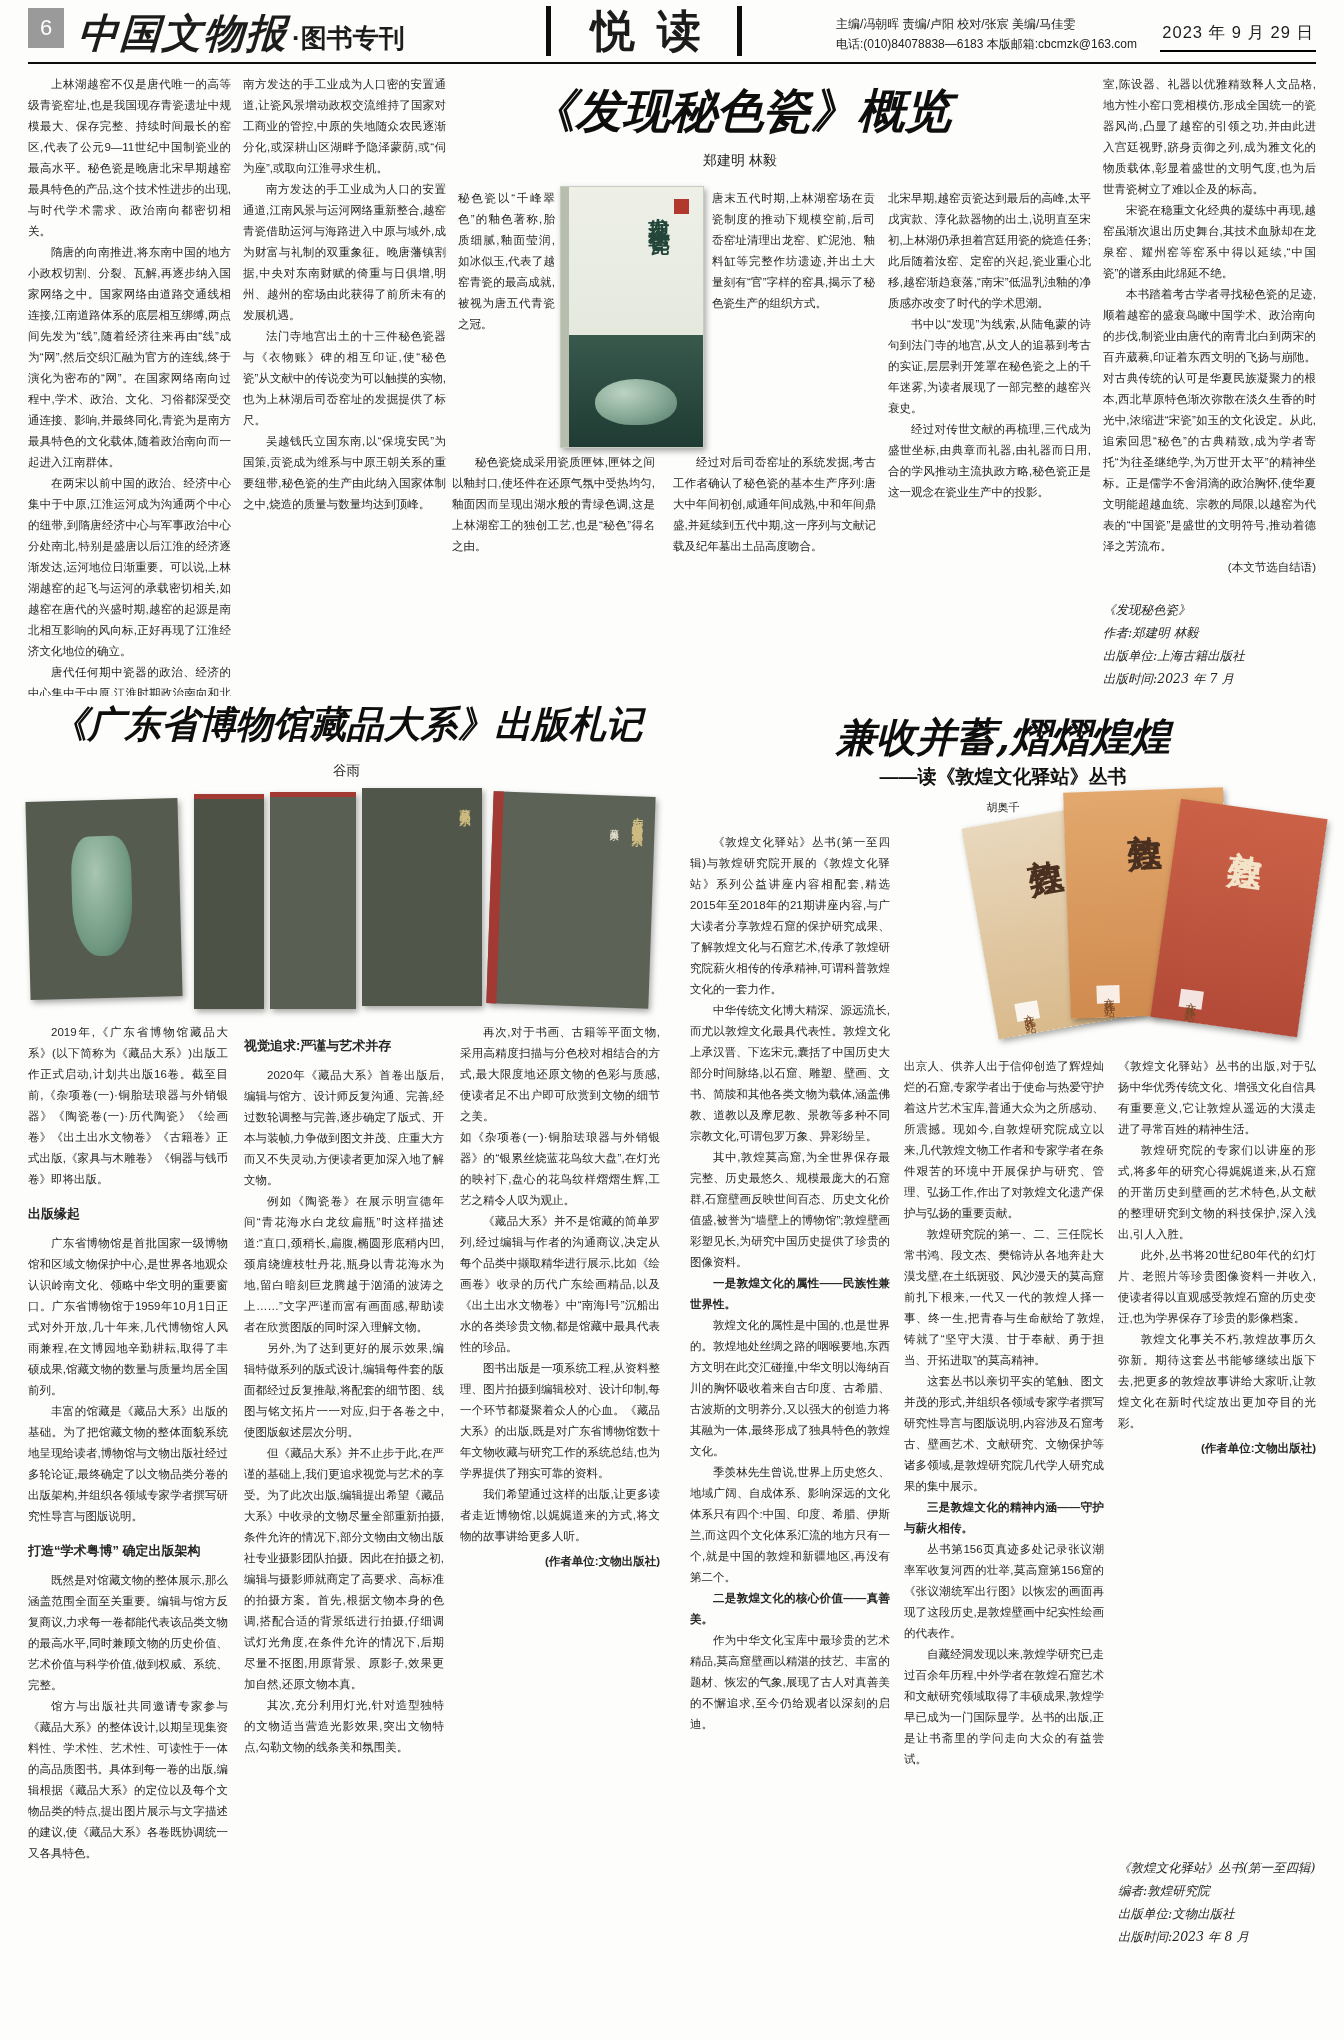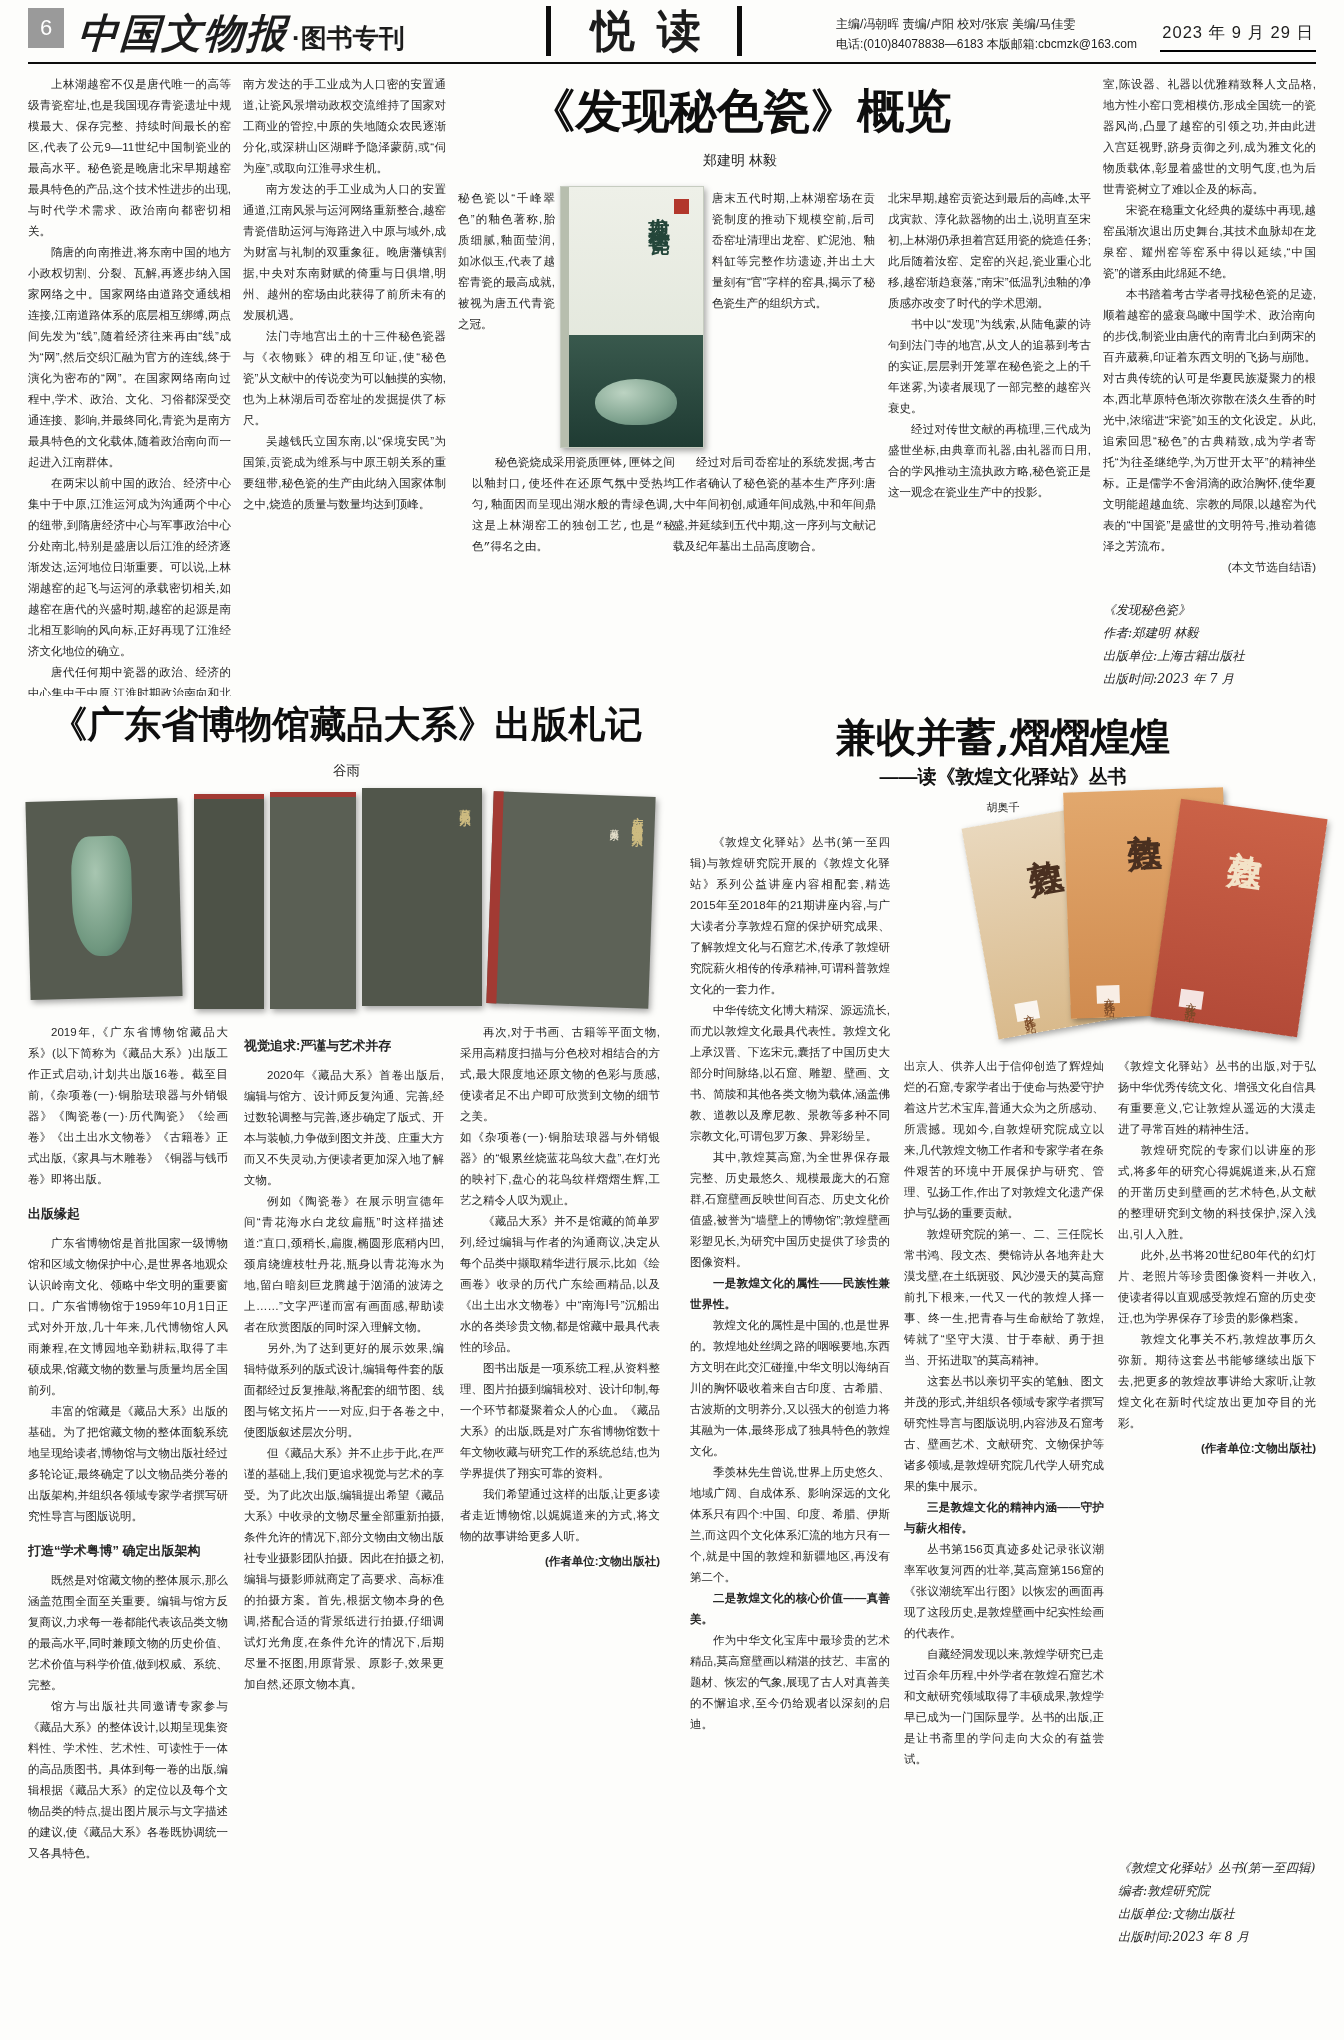--- a/index.html
+++ b/index.html
@@ -14,21 +14,21 @@
   .masthead .supp{font-size:26px;font-weight:700;margin-left:4px;}
   .vbar{position:absolute;top:6px;width:5px;height:50px;background:#0d0d0d;}
   .section-title{position:absolute;left:556px;top:2px;width:182px;text-align:center;
                  font-family:"DejaVu Serif",serif;font-weight:900;font-size:44px;letter-spacing:22px;padding-left:10px;}
   .meta{position:absolute;left:836px;top:14px;font-size:12px;line-height:20px;color:#222;}
   .date{position:absolute;right:28px;top:22px;font-size:16.5px;letter-spacing:1px;
         border-bottom:2px solid #000;padding:0 2px 6px 2px;}
   .rule{position:absolute;left:28px;right:28px;top:62px;border-top:2px solid #0d0d0d;}
   
   .h1{position:absolute;text-align:center;font-family:"DejaVu Serif","Liberation Serif",serif;
-      font-weight:900;color:#0e0e0e;}
+      font-weight:900;color:#0e0e0e;font-style:italic;}
   .by{position:absolute;text-align:center;font-size:14px;color:#222;}
   .sub{position:absolute;text-align:center;font-weight:700;color:#111;}
   
   .col{position:absolute;overflow:hidden;font-size:11.5px;line-height:21px;text-align:justify;color:#272727;}
   .para{margin:0;}
   .para.p{text-indent:2em;}
   .para.p0{text-indent:0;}
   .para.h{font-size:13px;font-weight:700;margin:13px 0 9px;text-indent:0;}
   .para.lead{text-indent:2em;font-weight:700;}
   .para.credit{text-align:right;font-weight:700;margin-top:4px;}
@@ -107,21 +107,21 @@
     </div>
   <div class="col" style="left:243px;top:74px;width:203px;height:622px;">
       <p class="para p0">南方发达的手工业成为人口密的安置通道,让瓷风景增动政权交流维持了国家对工商业的管控,中原的失地随众农民逐渐分化,或深耕山区湖畔予隐泽蒙荫,或“伺为座”,或取向江淮寻求生机。</p>
       <p class="para p">南方发达的手工业成为人口的安置通道,江南风景与运河网络重新整合,越窑青瓷借助运河与海路进入中原与域外,成为财富与礼制的双重象征。晚唐藩镇割据,中央对东南财赋的倚重与日俱增,明州、越州的窑场由此获得了前所未有的发展机遇。</p>
       <p class="para p">法门寺地宫出土的十三件秘色瓷器与《衣物账》碑的相互印证,使“秘色瓷”从文献中的传说变为可以触摸的实物,也为上林湖后司岙窑址的发掘提供了标尺。</p>
       <p class="para p">吴越钱氏立国东南,以“保境安民”为国策,贡瓷成为维系与中原王朝关系的重要纽带,秘色瓷的生产由此纳入国家体制之中,烧造的质量与数量均达到顶峰。</p>
     </div>
   <div class="col" style="left:458px;top:188px;width:97px;height:258px;">
       <p class="para p0">秘色瓷以“千峰翠色”的釉色著称,胎质细腻,釉面莹润,如冰似玉,代表了越窑青瓷的最高成就,被视为唐五代青瓷之冠。</p>
     </div>
-  <div class="col" style="left:472px;top:452px;width:203px;height:244px;font-family:Liberation Mono, monospace;">
+  <div class="col" style="left:452px;top:452px;width:203px;height:244px;">
       <p class="para p">秘色瓷烧成采用瓷质匣钵,匣钵之间以釉封口,使坯件在还原气氛中受热均匀,釉面因而呈现出湖水般的青绿色调,这是上林湖窑工的独创工艺,也是“秘色”得名之由。</p>
     </div>
   <div class="col" style="left:712px;top:188px;width:163px;height:258px;">
       <p class="para p0">唐末五代时期,上林湖窑场在贡瓷制度的推动下规模空前,后司岙窑址清理出龙窑、贮泥池、釉料缸等完整作坊遗迹,并出土大量刻有“官”字样的窑具,揭示了秘色瓷生产的组织方式。</p>
     </div>
   <div class="col" style="left:673px;top:452px;width:203px;height:244px;">
       <p class="para p">经过对后司岙窑址的系统发掘,考古工作者确认了秘色瓷的基本生产序列:唐大中年间初创,咸通年间成熟,中和年间鼎盛,并延续到五代中期,这一序列与文献记载及纪年墓出土品高度吻合。</p>
     </div>
   <div class="col" style="left:888px;top:188px;width:203px;height:508px;">
       <p class="para p0">北宋早期,越窑贡瓷达到最后的高峰,太平戊寅款、淳化款器物的出土,说明直至宋初,上林湖仍承担着宫廷用瓷的烧造任务;此后随着汝窑、定窑的兴起,瓷业重心北移,越窑渐趋衰落,“南宋”低温乳浊釉的净质感亦改变了时代的学术思潮。</p>
@@ -176,20 +176,21 @@
       <p class="para h">打造“学术粤博” 确定出版架构</p>
       <p class="para p">既然是对馆藏文物的整体展示,那么涵盖范围全面至关重要。编辑与馆方反复商议,力求每一卷都能代表该品类文物的最高水平,同时兼顾文物的历史价值、艺术价值与科学价值,做到权威、系统、完整。</p>
       <p class="para p">馆方与出版社共同邀请专家参与《藏品大系》的整体设计,以期呈现集资料性、学术性、艺术性、可读性于一体的高品质图书。具体到每一卷的出版,编辑根据《藏品大系》的定位以及每个文物品类的特点,提出图片展示与文字描述的建议,使《藏品大系》各卷既协调统一又各具特色。</p>
     </div>
   <div class="col" style="left:244px;top:1022px;width:200px;height:914px;">
       <p class="para h">视觉追求:严谨与艺术并存</p>
       <p class="para p">2020年《藏品大系》首卷出版后,编辑与馆方、设计师反复沟通、完善,经过数轮调整与完善,逐步确定了版式、开本与装帧,力争做到图文并茂、庄重大方而又不失灵动,方便读者更加深入地了解文物。</p>
       <p class="para p">例如《陶瓷卷》在展示明宣德年间“青花海水白龙纹扁瓶”时这样描述道:“直口,颈稍长,扁腹,椭圆形底稍内凹,颈肩绕缠枝牡丹花,瓶身以青花海水为地,留白暗刻巨龙腾越于汹涌的波涛之上……”文字严谨而富有画面感,帮助读者在欣赏图版的同时深入理解文物。</p>
       <p class="para p">另外,为了达到更好的展示效果,编辑特做系列的版式设计,编辑每件套的版面都经过反复推敲,将配套的细节图、线图与铭文拓片一一对应,归于各卷之中,使图版叙述层次分明。</p>
       <p class="para p">但《藏品大系》并不止步于此,在严谨的基础上,我们更追求视觉与艺术的享受。为了此次出版,编辑提出希望《藏品大系》中收录的文物尽量全部重新拍摄,条件允许的情况下,部分文物由文物出版社专业摄影团队拍摄。因此在拍摄之初,编辑与摄影师就商定了高要求、高标准的拍摄方案。首先,根据文物本身的色调,搭配合适的背景纸进行拍摄,仔细调试灯光角度,在条件允许的情况下,后期尽量不抠图,用原背景、原影子,效果更加自然,还原文物本真。</p>
+      <p class="para p">其次,充分利用灯光,针对造型独特的文物适当营造光影效果,突出文物特点,勾勒文物的线条美和氛围美。</p>
     </div>
   <div class="col" style="left:460px;top:1022px;width:200px;height:914px;">
       <p class="para p">再次,对于书画、古籍等平面文物,采用高精度扫描与分色校对相结合的方式,最大限度地还原文物的色彩与质感,使读者足不出户即可欣赏到文物的细节之美。</p>
       <p class="para p0">如《杂项卷(一)·铜胎珐琅器与外销银器》的“银累丝烧蓝花鸟纹大盘”,在灯光的映衬下,盘心的花鸟纹样熠熠生辉,工艺之精令人叹为观止。</p>
       <p class="para p">《藏品大系》并不是馆藏的简单罗列,经过编辑与作者的沟通商议,决定从每个品类中撷取精华进行展示,比如《绘画卷》收录的历代广东绘画精品,以及《出土出水文物卷》中“南海Ⅰ号”沉船出水的各类珍贵文物,都是馆藏中最具代表性的珍品。</p>
       <p class="para p">图书出版是一项系统工程,从资料整理、图片拍摄到编辑校对、设计印制,每一个环节都凝聚着众人的心血。《藏品大系》的出版,既是对广东省博物馆数十年文物收藏与研究工作的系统总结,也为学界提供了翔实可靠的资料。</p>
       <p class="para p">我们希望通过这样的出版,让更多读者走近博物馆,以娓娓道来的方式,将文物的故事讲给更多人听。</p>
       <p class="para credit">(作者单位:文物出版社)</p>
     </div>
 

